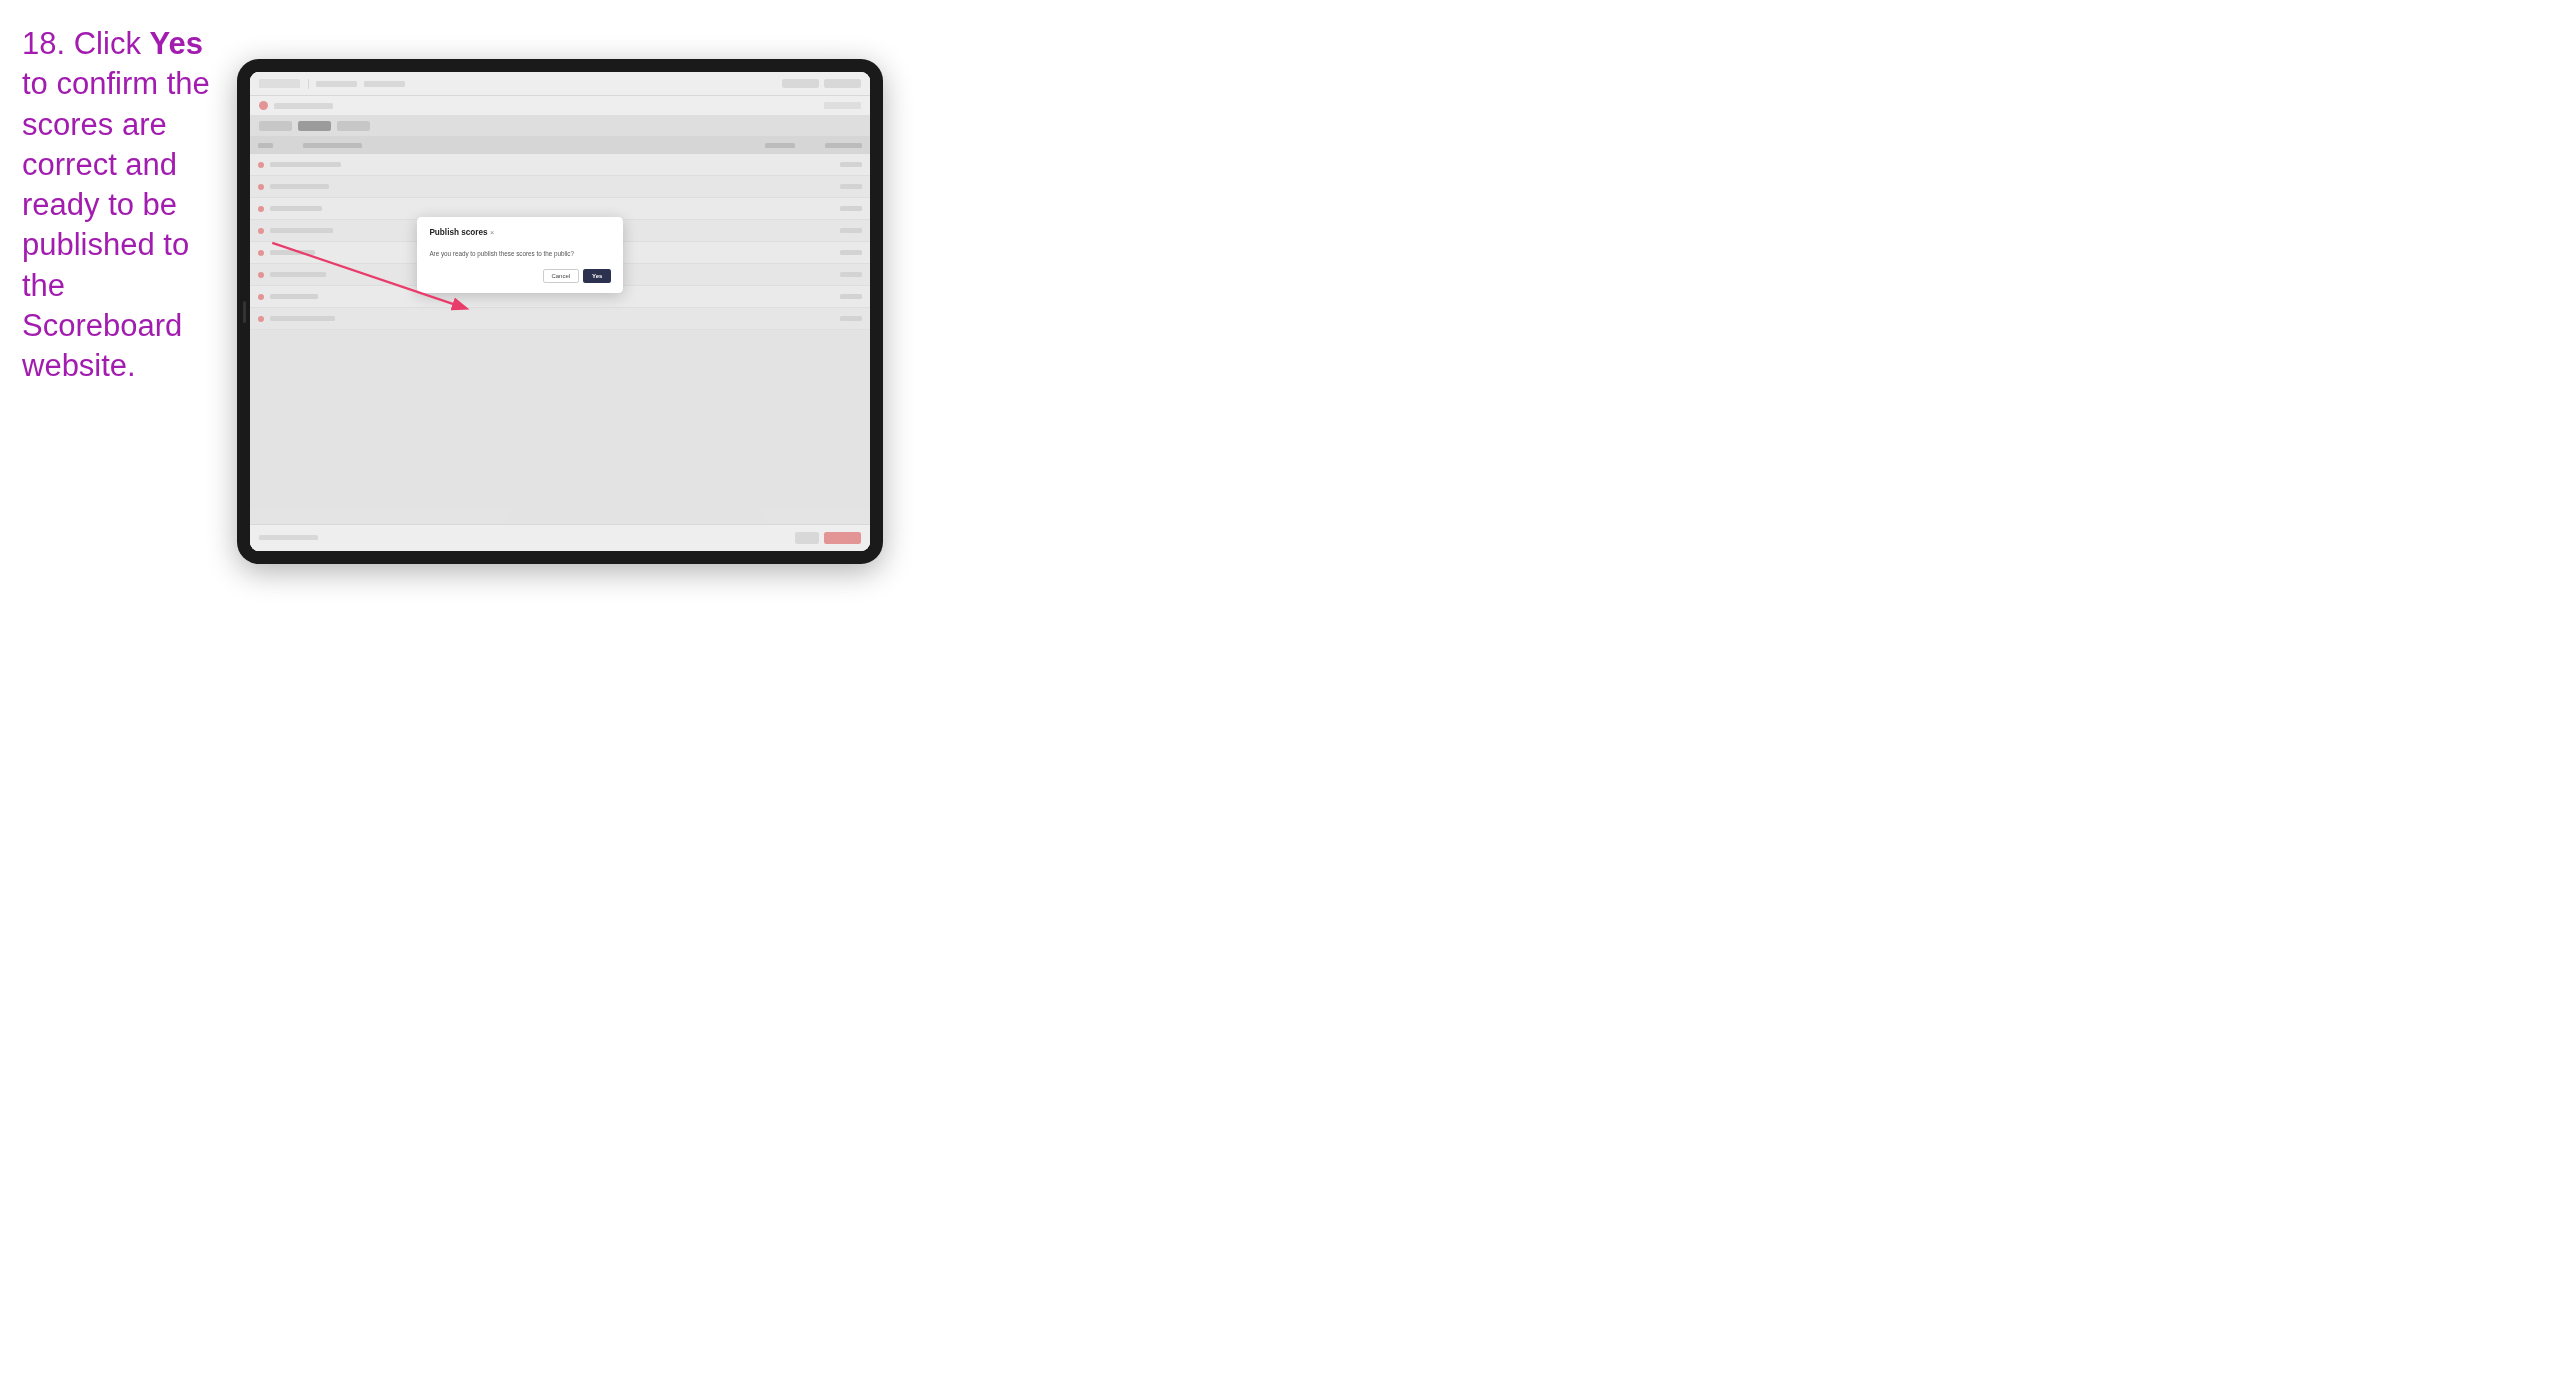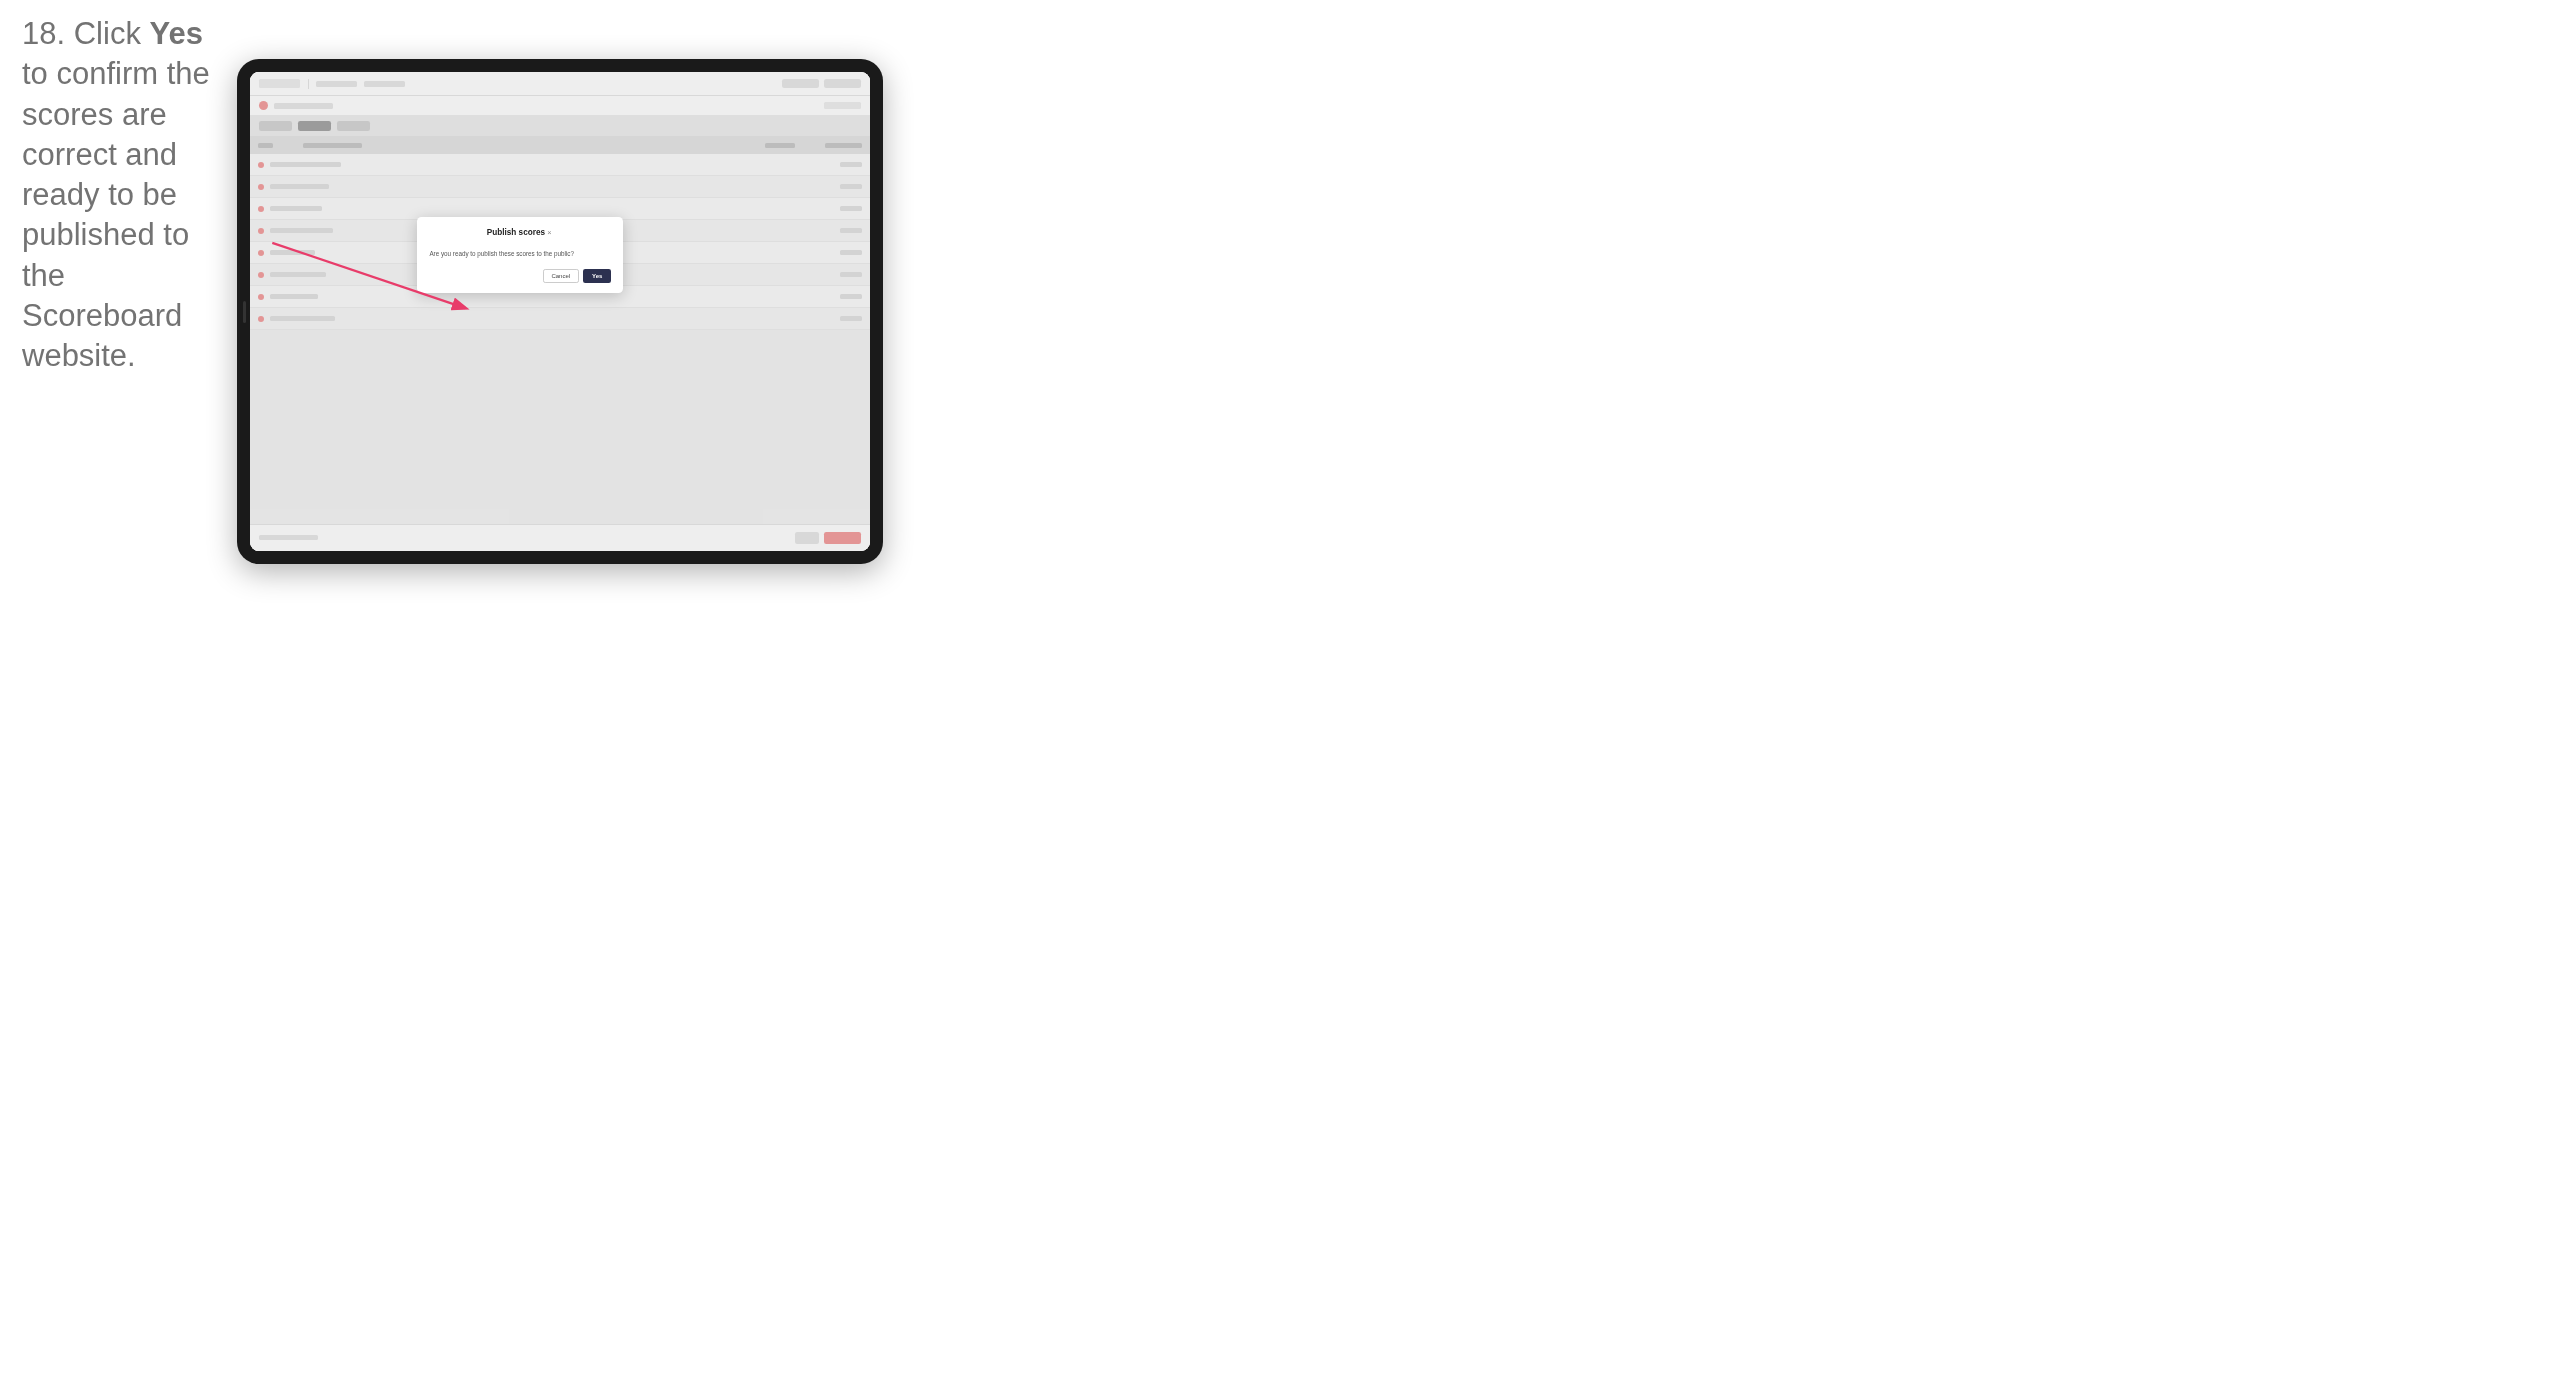--- a/index.html
+++ b/index.html
@@ -8,26 +8,26 @@
       font-family: -apple-system, BlinkMacSystemFont, 'Segoe UI', Arial, sans-serif;
       width: 2576px;
       height: 1386px;
       position: relative;
       overflow: hidden;
     }
 
     
     .instruction-text {
       position: absolute;
-      top: 14px;
+      top: 24px;
       left: 22px;
       width: 208px;
       font-size: 31px;
       line-height: 1.3;
-      color: #737373;
+      color: #a21caf;
     }
     .instruction-text strong {
       font-weight: 700;
     }
 
     
     .tablet {
       position: absolute;
       top: 59px;
       left: 237px;
@@ -253,21 +253,21 @@
       left: 167px;
       width: 206px;
       background: #ffffff;
       border-radius: 4.5px;
       box-shadow: 0 3px 15px rgba(0,0,0,0.2);
       padding: 10.4px 12px 10.4px 12px;
     }
     .dialog-header {
       display: flex;
       align-items: center;
-      justify-content: center;
+      justify-content: flex-start;
       margin-bottom: 13px;
     }
     .dialog-title {
       font-size: 8.2px;
       font-weight: 600;
       color: #222;
     }
     .dialog-close {
       width: 9px;
       height: 9px;

